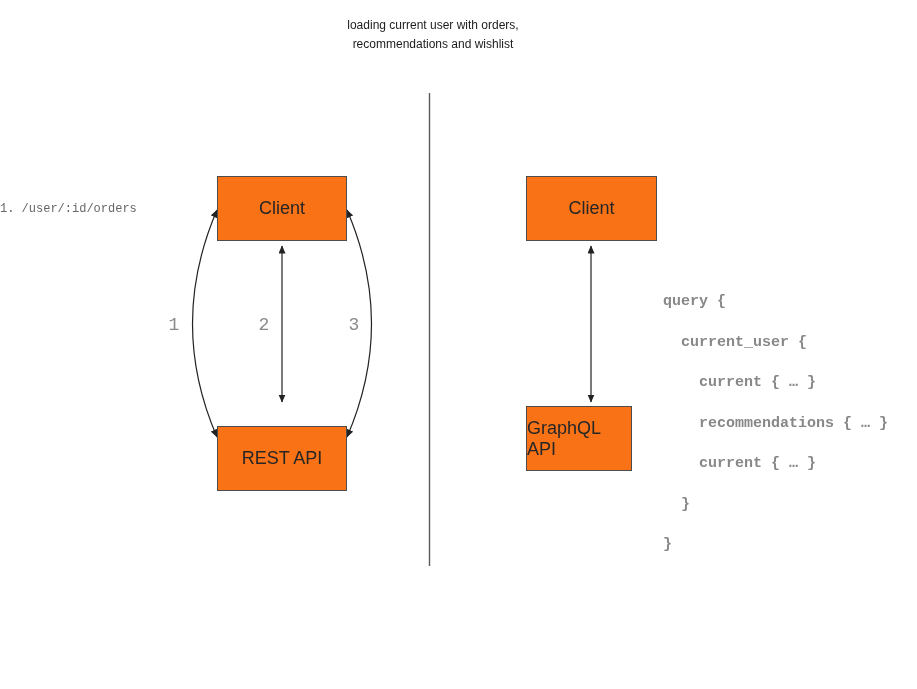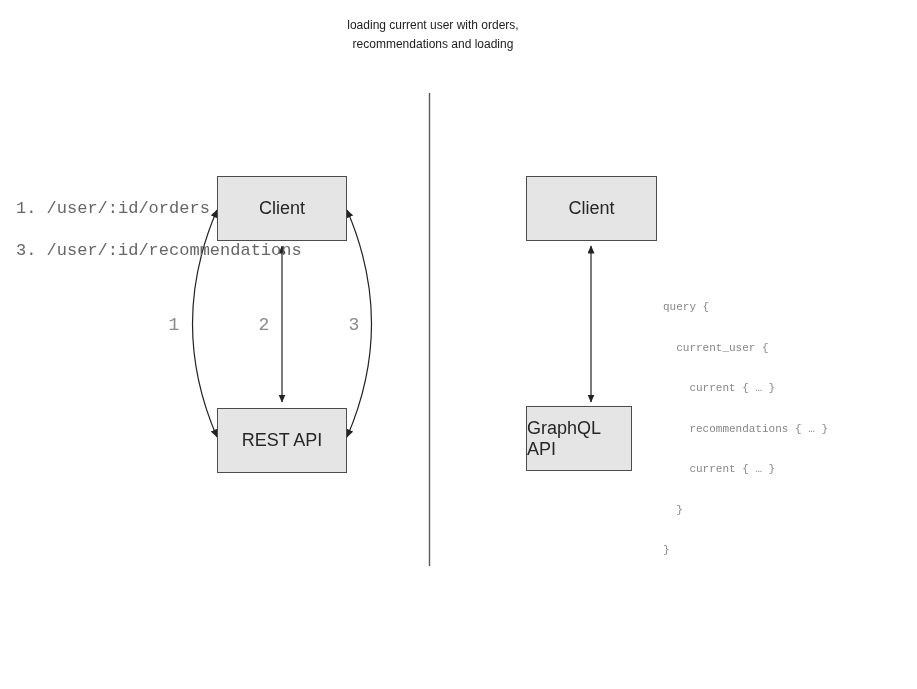--- a/index.html
+++ b/index.html
@@ -18,52 +18,54 @@
     width: 600px;
     text-align: center;
     font-size: 12px;
     line-height: 19px;
     color: #1c1c1c;
   }
   .node-box {
     position: absolute;
     width: 130px;
     height: 65px;
-    background: #e5e5e5;
+    background: #f97316;
     border: 1px solid #4d4d4d;
     box-sizing: border-box;
     display: flex;
     align-items: center;
     justify-content: center;
     font-size: 18px;
     color: #262626;
   }
   #client-left  { left: 217px; top: 176px; }
-  #rest-api     { left: 217px; top: 408px; }
+  #rest-api     { left: 217px; top: 426px; }
   #client-right { left: 526px; top: 176px; width: 131px; }
   #graphql-api  { left: 526px; top: 406px; width: 106px; }
 
   .code {
     position: absolute;
     font-family: "Liberation Mono", monospace;
     white-space: pre;
   }
   #endpoints {
-    left: 16px;
+    left: 0;
     top: 174px;
-    font-size: 17px;
+    font-size: 12px;
     line-height: 14px;
     color: #666666;
+    text-align: right;
   }
   #query-block {
     left: 663px;
-    top: 274px;
-    font-size: 11px;
+    top: 268px;
+    font-size: 15px;
     line-height: 13.5px;
     color: #888888;
+    font-weight: bold;
   }
   .arrow-num {
     position: absolute;
     font-family: "Liberation Mono", monospace;
     font-size: 18px;
     color: #8a8a8a;
     transform: translate(-50%, -50%);
   }
   #arrow-num-1 { left: 174px; top: 325px; }
   #arrow-num-2 { left: 264px; top: 325px; }
@@ -78,39 +80,38 @@
   svg .conn { stroke: #222222; stroke-width: 1.2; fill: none; }
   svg .divider { stroke: #5a5a5a; stroke-width: 1.4; }
 </style>
 </head>
 <body>
 
 <div id="canvas">
 
   <div class="title">
     <div>loading current user with orders,</div>
-    <div>recommendations and loading</div>
+    <div>recommendations and wishlist</div>
   </div>
 
   <svg class="overlay" viewBox="0 0 917 689">
     <defs>
       <marker id="ah" markerUnits="userSpaceOnUse" markerWidth="9" markerHeight="8" refX="7.5" refY="3.5" orient="auto-start-reverse">
         <path d="M0,0 L8,3.5 L0,7 Z" fill="#222222"></path>
       </marker>
     </defs>
     <path class="conn" d="M 217,210 Q 168,324 217,437" marker-start="url(#ah)" marker-end="url(#ah)"></path>
     <path class="conn" d="M 282,246 L 282,402" marker-start="url(#ah)" marker-end="url(#ah)"></path>
     <path class="conn" d="M 347,210 Q 396,324 347,437" marker-start="url(#ah)" marker-end="url(#ah)"></path>
     <path class="conn" d="M 591,246 L 591,402" marker-start="url(#ah)" marker-end="url(#ah)"></path>
     <line class="divider" x1="429.5" y1="93" x2="429.5" y2="566"></line>
   </svg>
 
   <div id="endpoints" class="code">
     <div>1. /user/:id/orders</div>
-    <div>3. /user/:id/recommendations</div>
   </div>
 
   <div id="client-left" class="node-box">
     <span>Client</span>
   </div>
   <div id="rest-api" class="node-box">
     <span>REST API</span>
   </div>
 
   <span id="arrow-num-1" class="arrow-num">1</span>

